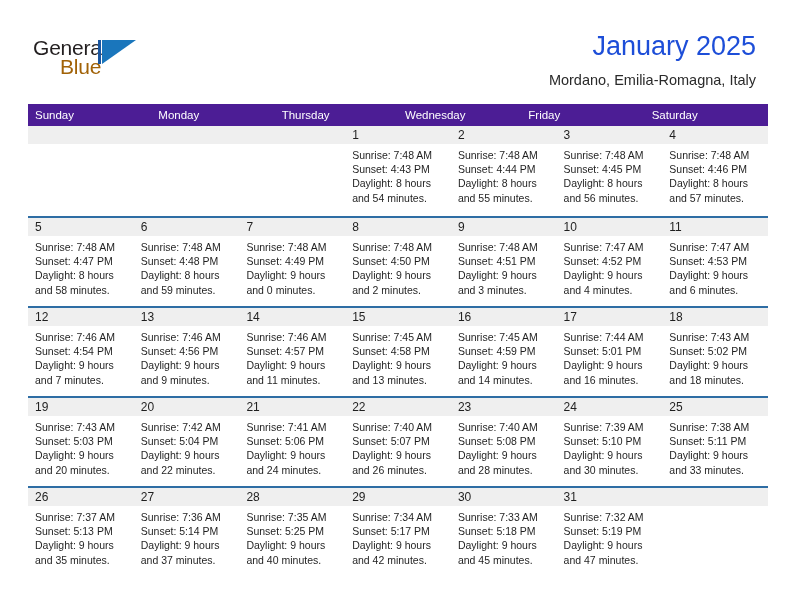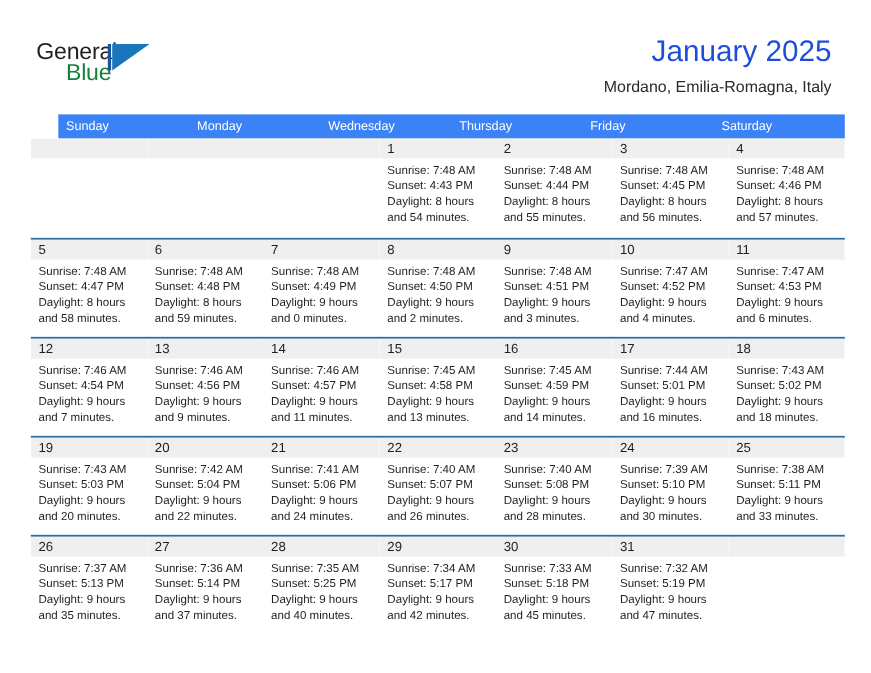--- a/index.html
+++ b/index.html
@@ -36,21 +36,21 @@
     font-size: 21px;
     color: #231f20;
     letter-spacing: -0.2px;
     font-family: "Liberation Sans", sans-serif;
   }
   .logo-blue {
     position: absolute;
     left: 27px;
     top: 19px;
     font-size: 21px;
-    color: #15803d;
+    color: #a16207;
     letter-spacing: -0.2px;
     font-family: "Liberation Sans", sans-serif;
   }
   .logo-mark {
     position: absolute;
     left: 65px;
     top: 4px;
     width: 38px;
     height: 24px;
   }
@@ -92,23 +92,22 @@
 
   
   .calendar {
     position: absolute;
     left: 28px;
     top: 104px;
     width: 740px;
   }
   .weekday-row {
     display: flex;
-    background: #3b82f6;
+    background: #4c1d95;
     height: 22px;
-    margin-left: 25px;
   }
   .weekday {
     flex: 1 1 0;
     color: #ffffff;
     font-size: 11.5px;
     line-height: 22px;
     padding-left: 7px;
     box-sizing: border-box;
     white-space: nowrap;
   }
@@ -166,22 +165,22 @@
     <div class="cal-title">January 2025</div>
     <div class="cal-subtitle">Mordano, Emilia-Romagna, Italy</div>
   </div>
 
 </div>
 
 <div class="calendar">
   <div class="weekday-row" id="weekday-row">
       <div class="weekday">Sunday</div>
       <div class="weekday">Monday</div>
+      <div class="weekday">Thursday</div>
       <div class="weekday">Wednesday</div>
-      <div class="weekday">Thursday</div>
       <div class="weekday">Friday</div>
       <div class="weekday">Saturday</div>
     </div>
   <div id="weeks-container">
       <div class="week-row">
         <div class="day-cell empty">
           <div class="day-num"></div>
           <div class="day-lines"></div>
         </div>
         <div class="day-cell empty">

